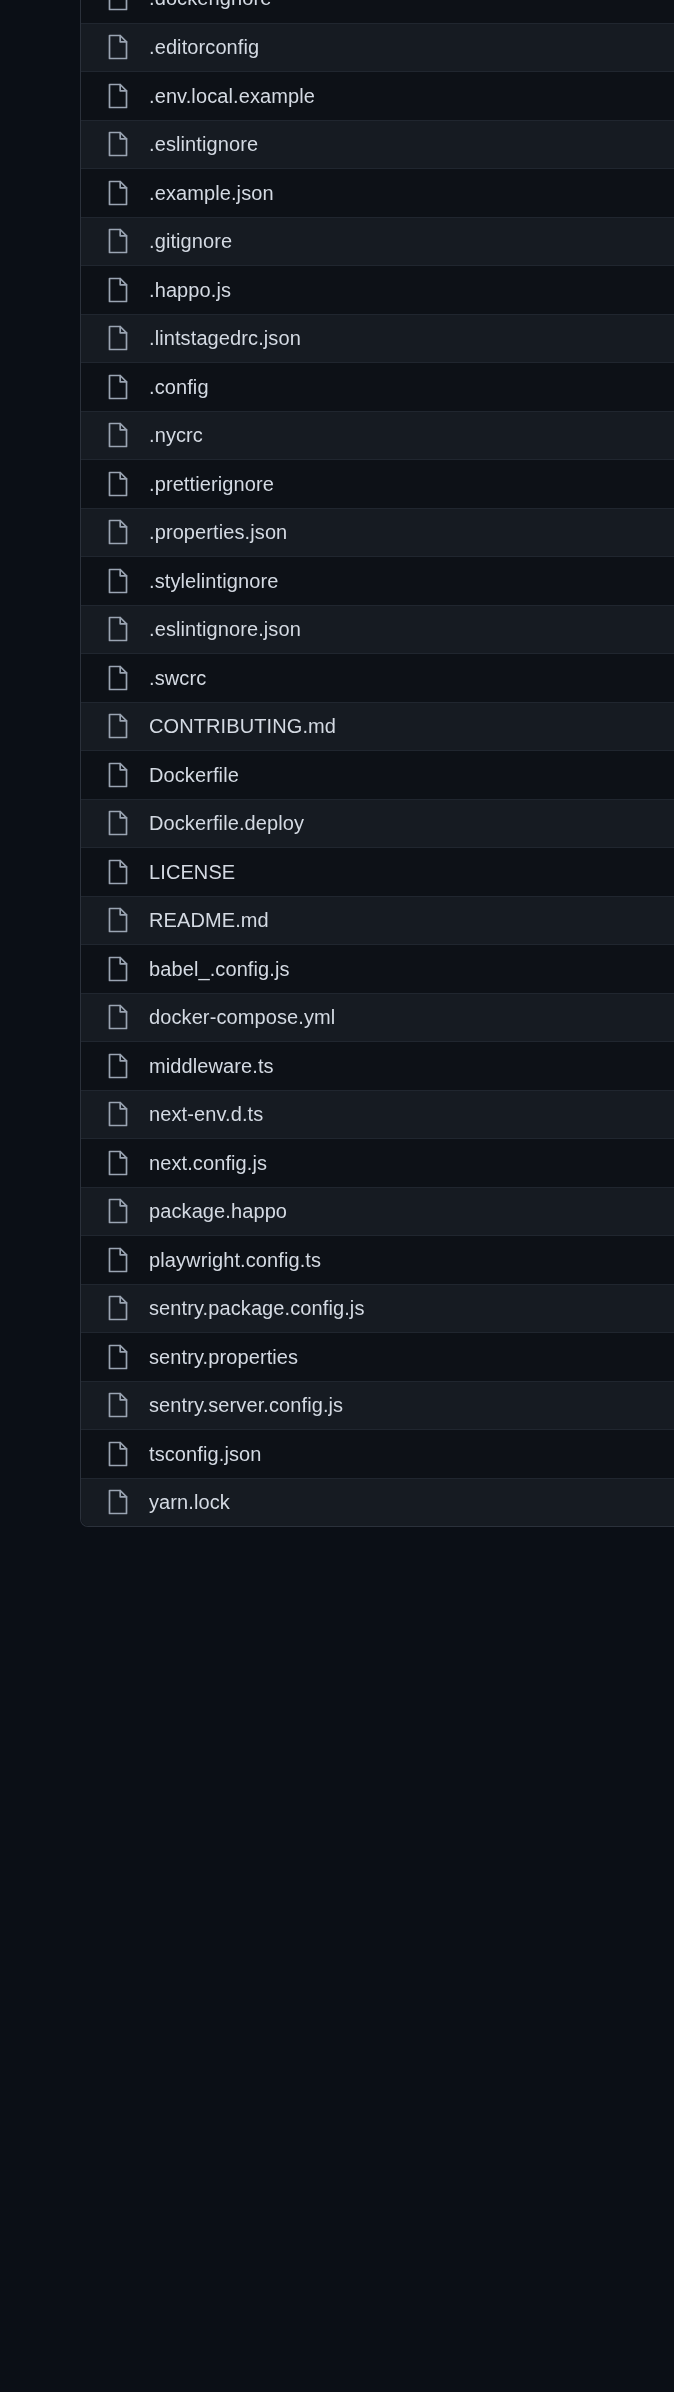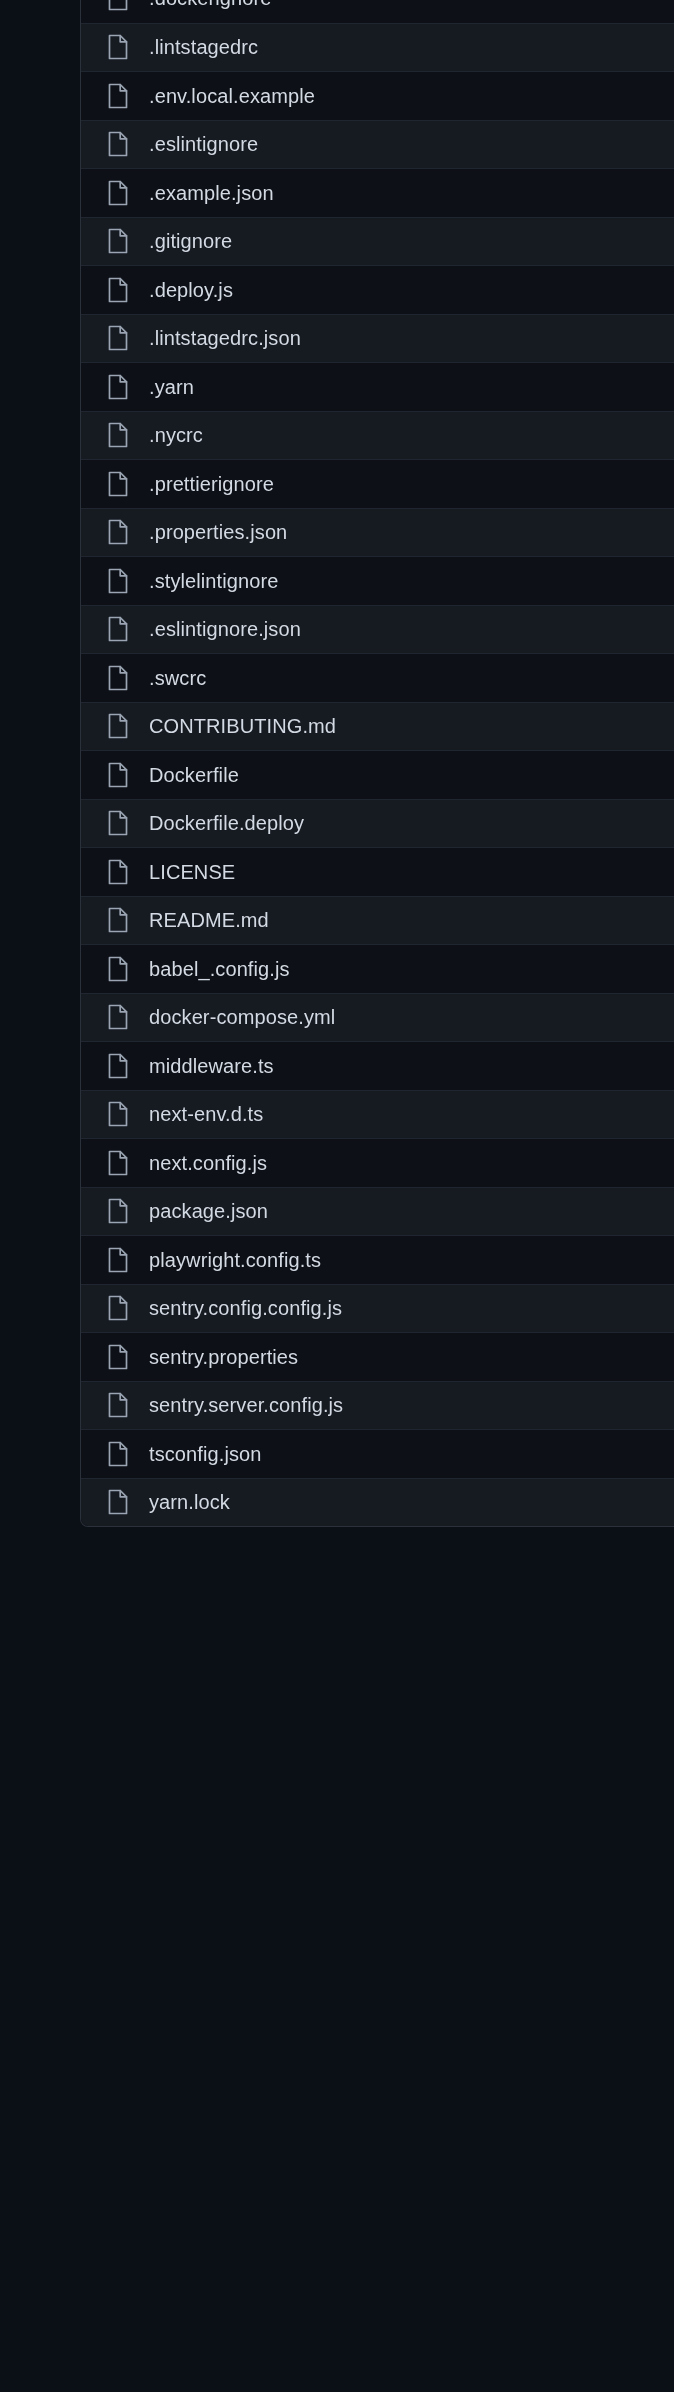--- a/index.html
+++ b/index.html
@@ -95,21 +95,21 @@
         </span>
         <span class="file-name">.dockerignore</span>
       </div>
       <div class="file-row alt">
         <span class="file-icon">
           <svg viewBox="0 0 22 26" fill="none" xmlns="http://www.w3.org/2000/svg" aria-hidden="true">
             <path d="M2.5 1.5 H13.2 L19.5 7.8 V24.5 H2.5 Z" fill="none" stroke="currentColor" stroke-width="1.7" stroke-linejoin="round" stroke-linecap="round"></path>
             <path d="M13.2 1.5 V7.8 H19.5" fill="none" stroke="currentColor" stroke-width="1.7" stroke-linejoin="round" stroke-linecap="round"></path>
           </svg>
         </span>
-        <span class="file-name">.lintstagedrc</span>
+        <span class="file-name">.editorconfig</span>
       </div>
       <div class="file-row">
         <span class="file-icon">
           <svg viewBox="0 0 22 26" fill="none" xmlns="http://www.w3.org/2000/svg" aria-hidden="true">
             <path d="M2.5 1.5 H13.2 L19.5 7.8 V24.5 H2.5 Z" fill="none" stroke="currentColor" stroke-width="1.7" stroke-linejoin="round" stroke-linecap="round"></path>
             <path d="M13.2 1.5 V7.8 H19.5" fill="none" stroke="currentColor" stroke-width="1.7" stroke-linejoin="round" stroke-linecap="round"></path>
           </svg>
         </span>
         <span class="file-name">.env.local.example</span>
       </div>
@@ -140,39 +140,39 @@
         </span>
         <span class="file-name">.gitignore</span>
       </div>
       <div class="file-row">
         <span class="file-icon">
           <svg viewBox="0 0 22 26" fill="none" xmlns="http://www.w3.org/2000/svg" aria-hidden="true">
             <path d="M2.5 1.5 H13.2 L19.5 7.8 V24.5 H2.5 Z" fill="none" stroke="currentColor" stroke-width="1.7" stroke-linejoin="round" stroke-linecap="round"></path>
             <path d="M13.2 1.5 V7.8 H19.5" fill="none" stroke="currentColor" stroke-width="1.7" stroke-linejoin="round" stroke-linecap="round"></path>
           </svg>
         </span>
-        <span class="file-name">.deploy.js</span>
+        <span class="file-name">.happo.js</span>
       </div>
       <div class="file-row alt">
         <span class="file-icon">
           <svg viewBox="0 0 22 26" fill="none" xmlns="http://www.w3.org/2000/svg" aria-hidden="true">
             <path d="M2.5 1.5 H13.2 L19.5 7.8 V24.5 H2.5 Z" fill="none" stroke="currentColor" stroke-width="1.7" stroke-linejoin="round" stroke-linecap="round"></path>
             <path d="M13.2 1.5 V7.8 H19.5" fill="none" stroke="currentColor" stroke-width="1.7" stroke-linejoin="round" stroke-linecap="round"></path>
           </svg>
         </span>
         <span class="file-name">.lintstagedrc.json</span>
       </div>
       <div class="file-row">
         <span class="file-icon">
           <svg viewBox="0 0 22 26" fill="none" xmlns="http://www.w3.org/2000/svg" aria-hidden="true">
             <path d="M2.5 1.5 H13.2 L19.5 7.8 V24.5 H2.5 Z" fill="none" stroke="currentColor" stroke-width="1.7" stroke-linejoin="round" stroke-linecap="round"></path>
             <path d="M13.2 1.5 V7.8 H19.5" fill="none" stroke="currentColor" stroke-width="1.7" stroke-linejoin="round" stroke-linecap="round"></path>
           </svg>
         </span>
-        <span class="file-name">.yarn</span>
+        <span class="file-name">.config</span>
       </div>
       <div class="file-row alt">
         <span class="file-icon">
           <svg viewBox="0 0 22 26" fill="none" xmlns="http://www.w3.org/2000/svg" aria-hidden="true">
             <path d="M2.5 1.5 H13.2 L19.5 7.8 V24.5 H2.5 Z" fill="none" stroke="currentColor" stroke-width="1.7" stroke-linejoin="round" stroke-linecap="round"></path>
             <path d="M13.2 1.5 V7.8 H19.5" fill="none" stroke="currentColor" stroke-width="1.7" stroke-linejoin="round" stroke-linecap="round"></path>
           </svg>
         </span>
         <span class="file-name">.nycrc</span>
       </div>
@@ -311,39 +311,39 @@
         </span>
         <span class="file-name">next.config.js</span>
       </div>
       <div class="file-row alt">
         <span class="file-icon">
           <svg viewBox="0 0 22 26" fill="none" xmlns="http://www.w3.org/2000/svg" aria-hidden="true">
             <path d="M2.5 1.5 H13.2 L19.5 7.8 V24.5 H2.5 Z" fill="none" stroke="currentColor" stroke-width="1.7" stroke-linejoin="round" stroke-linecap="round"></path>
             <path d="M13.2 1.5 V7.8 H19.5" fill="none" stroke="currentColor" stroke-width="1.7" stroke-linejoin="round" stroke-linecap="round"></path>
           </svg>
         </span>
-        <span class="file-name">package.json</span>
+        <span class="file-name">package.happo</span>
       </div>
       <div class="file-row">
         <span class="file-icon">
           <svg viewBox="0 0 22 26" fill="none" xmlns="http://www.w3.org/2000/svg" aria-hidden="true">
             <path d="M2.5 1.5 H13.2 L19.5 7.8 V24.5 H2.5 Z" fill="none" stroke="currentColor" stroke-width="1.7" stroke-linejoin="round" stroke-linecap="round"></path>
             <path d="M13.2 1.5 V7.8 H19.5" fill="none" stroke="currentColor" stroke-width="1.7" stroke-linejoin="round" stroke-linecap="round"></path>
           </svg>
         </span>
         <span class="file-name">playwright.config.ts</span>
       </div>
       <div class="file-row alt">
         <span class="file-icon">
           <svg viewBox="0 0 22 26" fill="none" xmlns="http://www.w3.org/2000/svg" aria-hidden="true">
             <path d="M2.5 1.5 H13.2 L19.5 7.8 V24.5 H2.5 Z" fill="none" stroke="currentColor" stroke-width="1.7" stroke-linejoin="round" stroke-linecap="round"></path>
             <path d="M13.2 1.5 V7.8 H19.5" fill="none" stroke="currentColor" stroke-width="1.7" stroke-linejoin="round" stroke-linecap="round"></path>
           </svg>
         </span>
-        <span class="file-name">sentry.config.config.js</span>
+        <span class="file-name">sentry.package.config.js</span>
       </div>
       <div class="file-row">
         <span class="file-icon">
           <svg viewBox="0 0 22 26" fill="none" xmlns="http://www.w3.org/2000/svg" aria-hidden="true">
             <path d="M2.5 1.5 H13.2 L19.5 7.8 V24.5 H2.5 Z" fill="none" stroke="currentColor" stroke-width="1.7" stroke-linejoin="round" stroke-linecap="round"></path>
             <path d="M13.2 1.5 V7.8 H19.5" fill="none" stroke="currentColor" stroke-width="1.7" stroke-linejoin="round" stroke-linecap="round"></path>
           </svg>
         </span>
         <span class="file-name">sentry.properties</span>
       </div>

